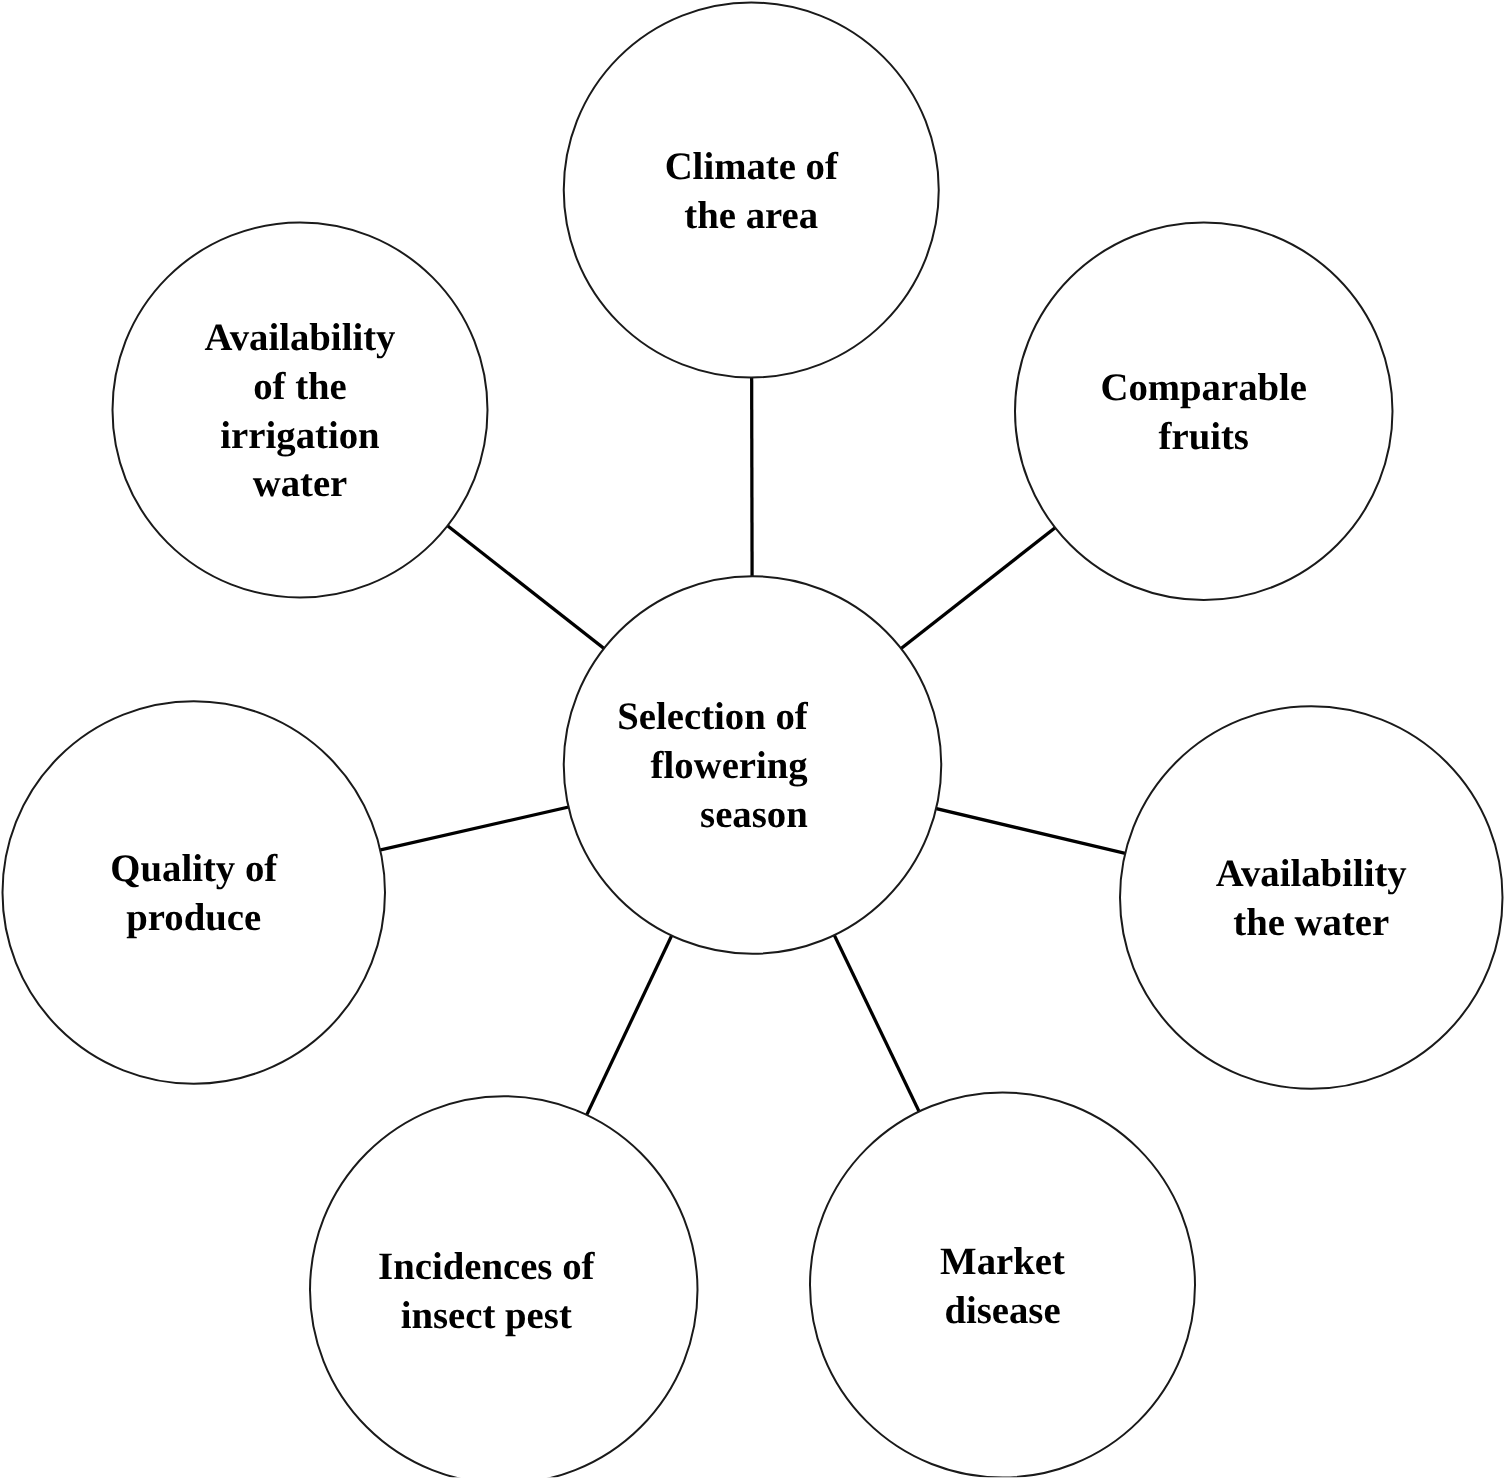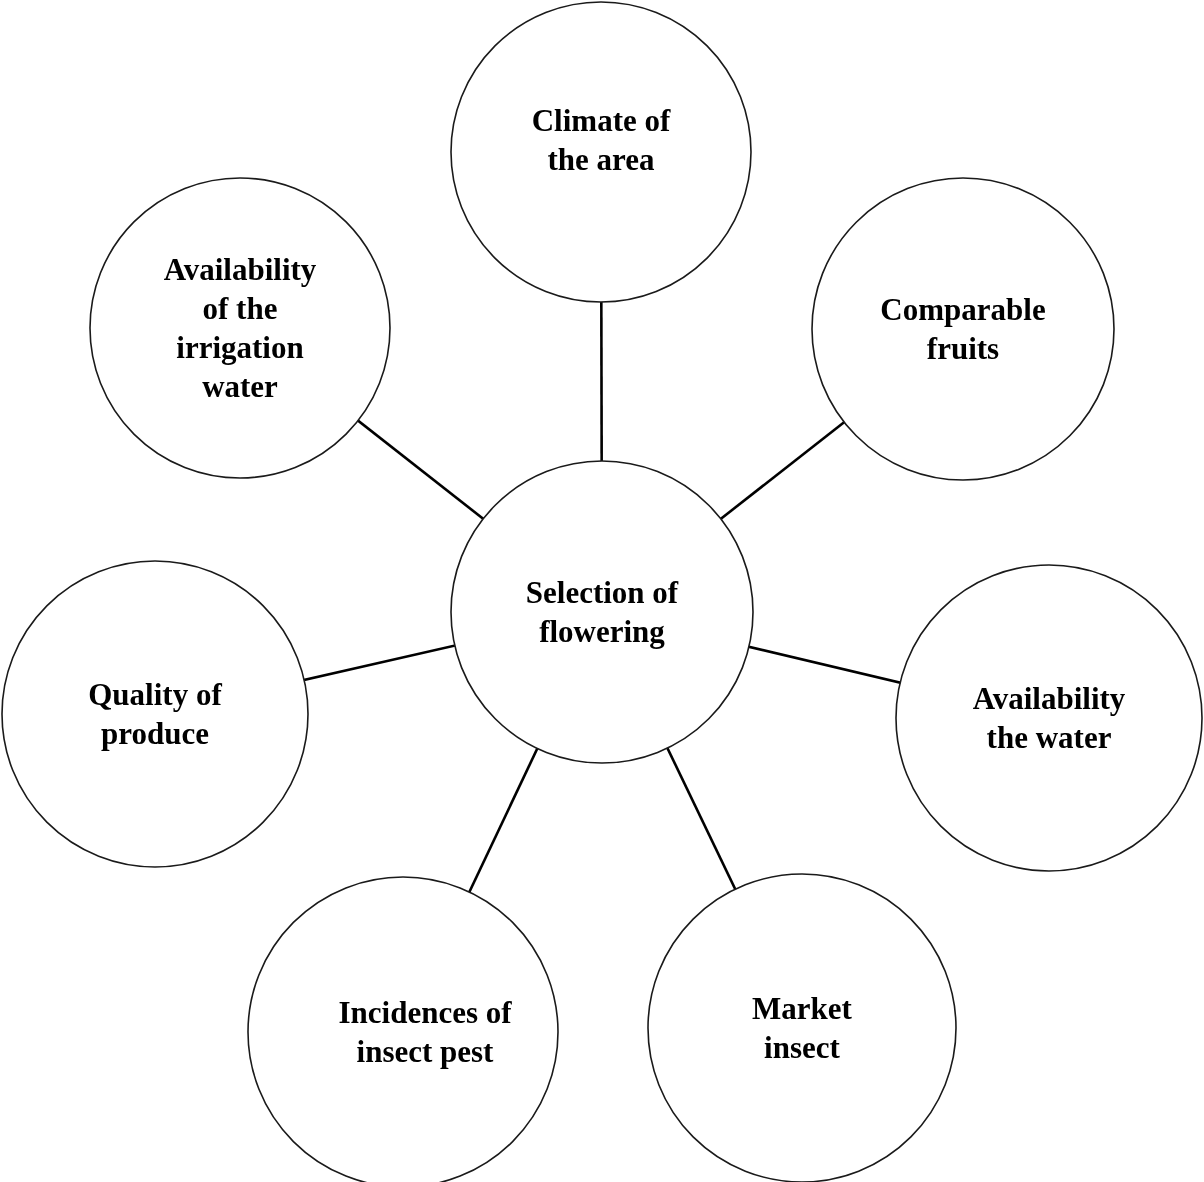--- a/index.html
+++ b/index.html
@@ -35,27 +35,27 @@
     text-align: center;
     font-weight: bold;
     font-size: 31px;
     line-height: 39px;
     color: #000000;
     white-space: nowrap;
   }
   .node-label span { display: block; }
 
   
-  .pos-center       { left: 602px;  top: 612px;  }
-  .pos-climate      { left: 601px;  top: 140px;  }
+  .pos-center       { left: 570px;  top: 612px; text-align: right;  }
+  .pos-climate      { left: 601px;  top: 152px;  }
   .pos-irrigation   { left: 240px;  top: 328px;  }
   .pos-yield        { left: 963px;  top: 329px;  }
   .pos-fruits       { left: 1049px; top: 718px;  }
   .pos-quality      { left: 155px;  top: 714px; font-family: Liberation Serif, serif;  }
-  .pos-insect       { left: 425px;  top: 1032px; }
+  .pos-insect       { left: 389px;  top: 1032px; }
   .pos-market       { left: 802px;  top: 1028px; }
 </style>
 </head>
 <body>
 
 <div class="canvas">
 
   <svg class="diagram-svg" width="1204" height="1182" viewBox="0 0 1204 1182">
 
     <line x1="602" y1="612" x2="601" y2="152"></line>
@@ -103,21 +103,22 @@
     <span>produce</span>
   </div>
 
   <div class="node-label pos-insect">
     <span>Incidences of</span>
     <span>insect pest</span>
   </div>
 
   <div class="node-label pos-market">
     <span>Market</span>
-    <span>insect</span>
+    <span>disease</span>
   </div>
 
   <div class="node-label pos-center">
     <span>Selection of</span>
     <span>flowering</span>
+    <span>season</span>
   </div>
 
 </div>
 
 </body></html>

